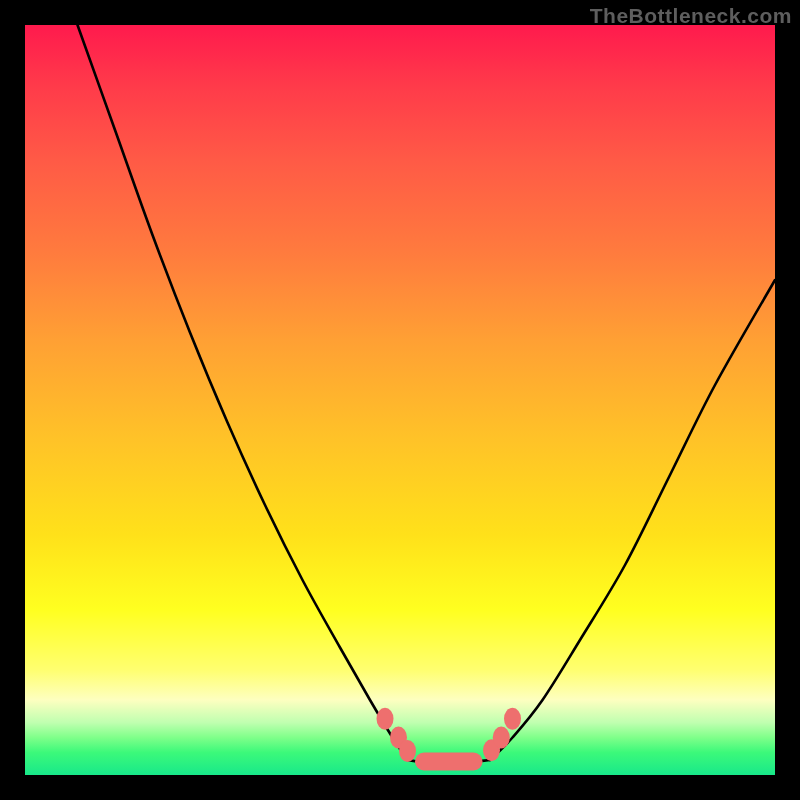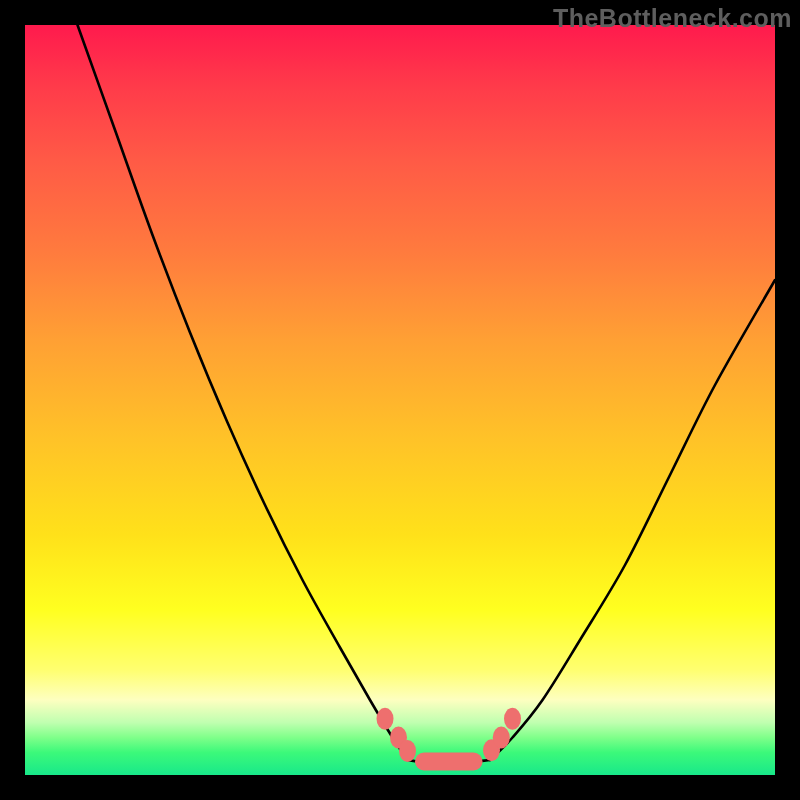--- a/index.html
+++ b/index.html
@@ -40,21 +40,21 @@
       #3cf97a 97%,
       #18e88a 100%
     );
   }
   .watermark {
     position: absolute;
     top: 4px;
     right: 8px;
     color: #5e5e5e;
     letter-spacing: 0.5px;
-    font-size: 25px;
+    font-size: 21px;
     font-weight: 600;
     user-select: none;
   }
   svg.curve {
     position: absolute;
     inset: 0;
     width: 100%;
     height: 100%;
     overflow: visible;
   }

